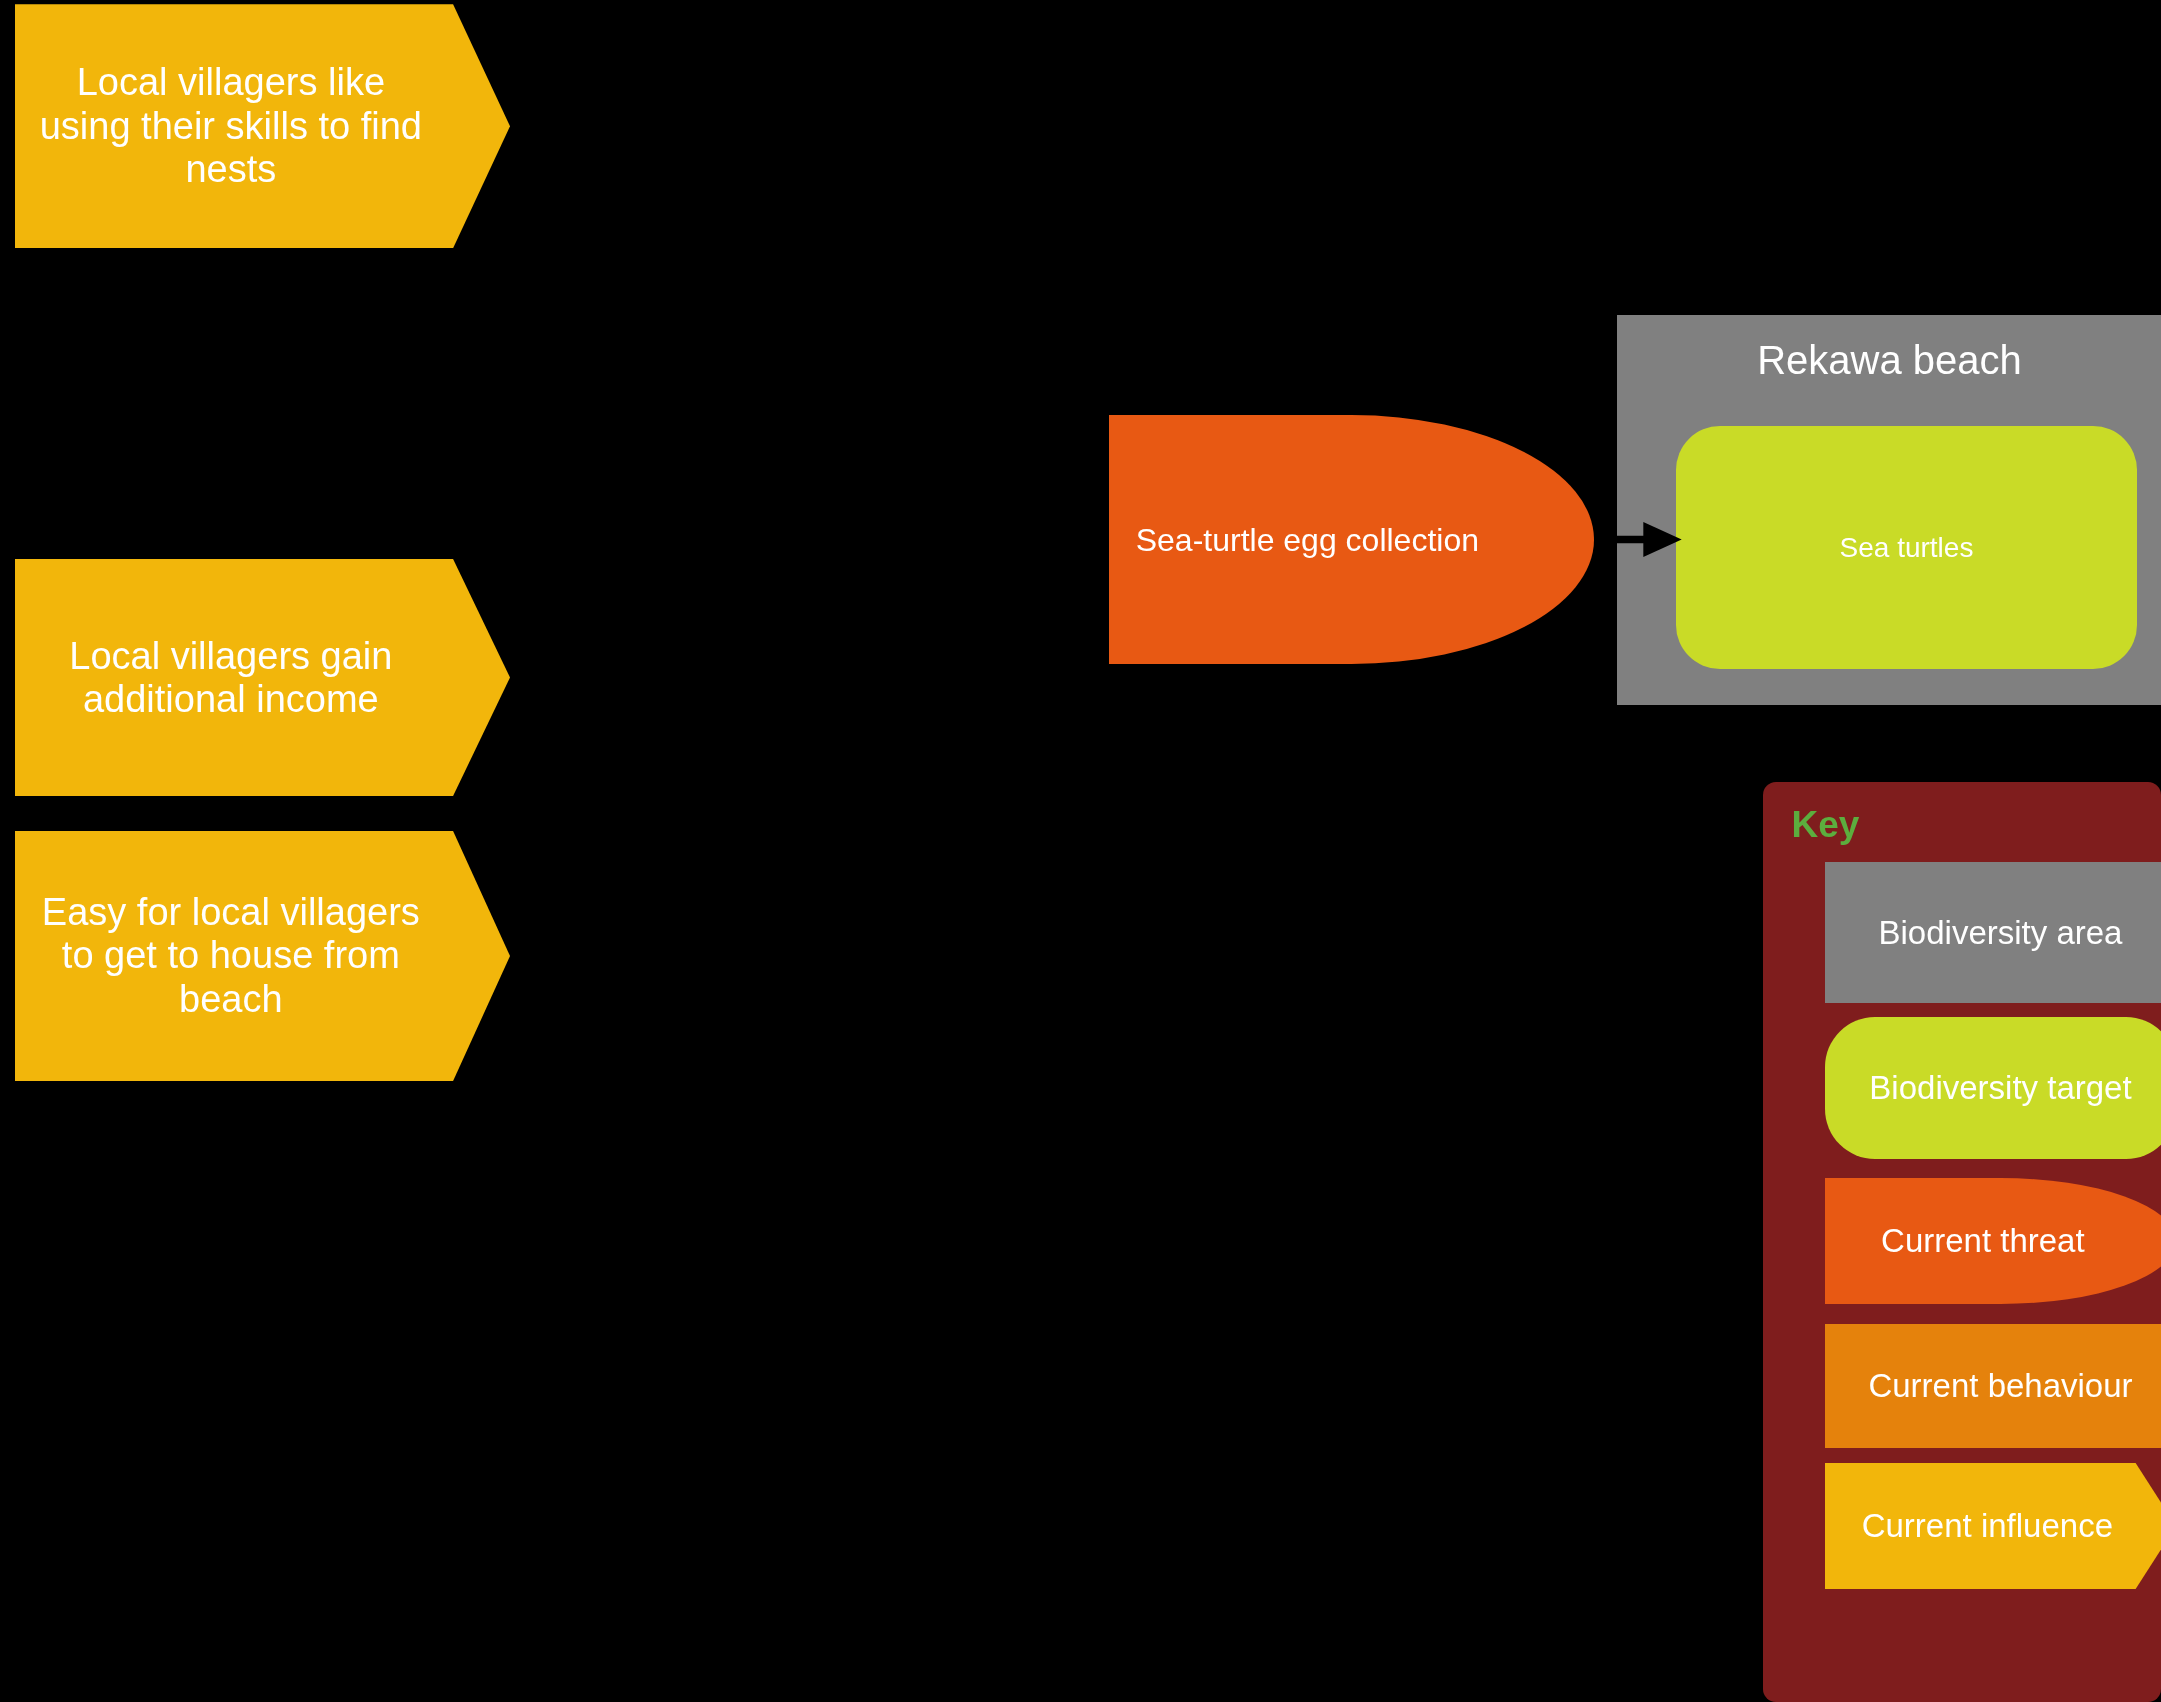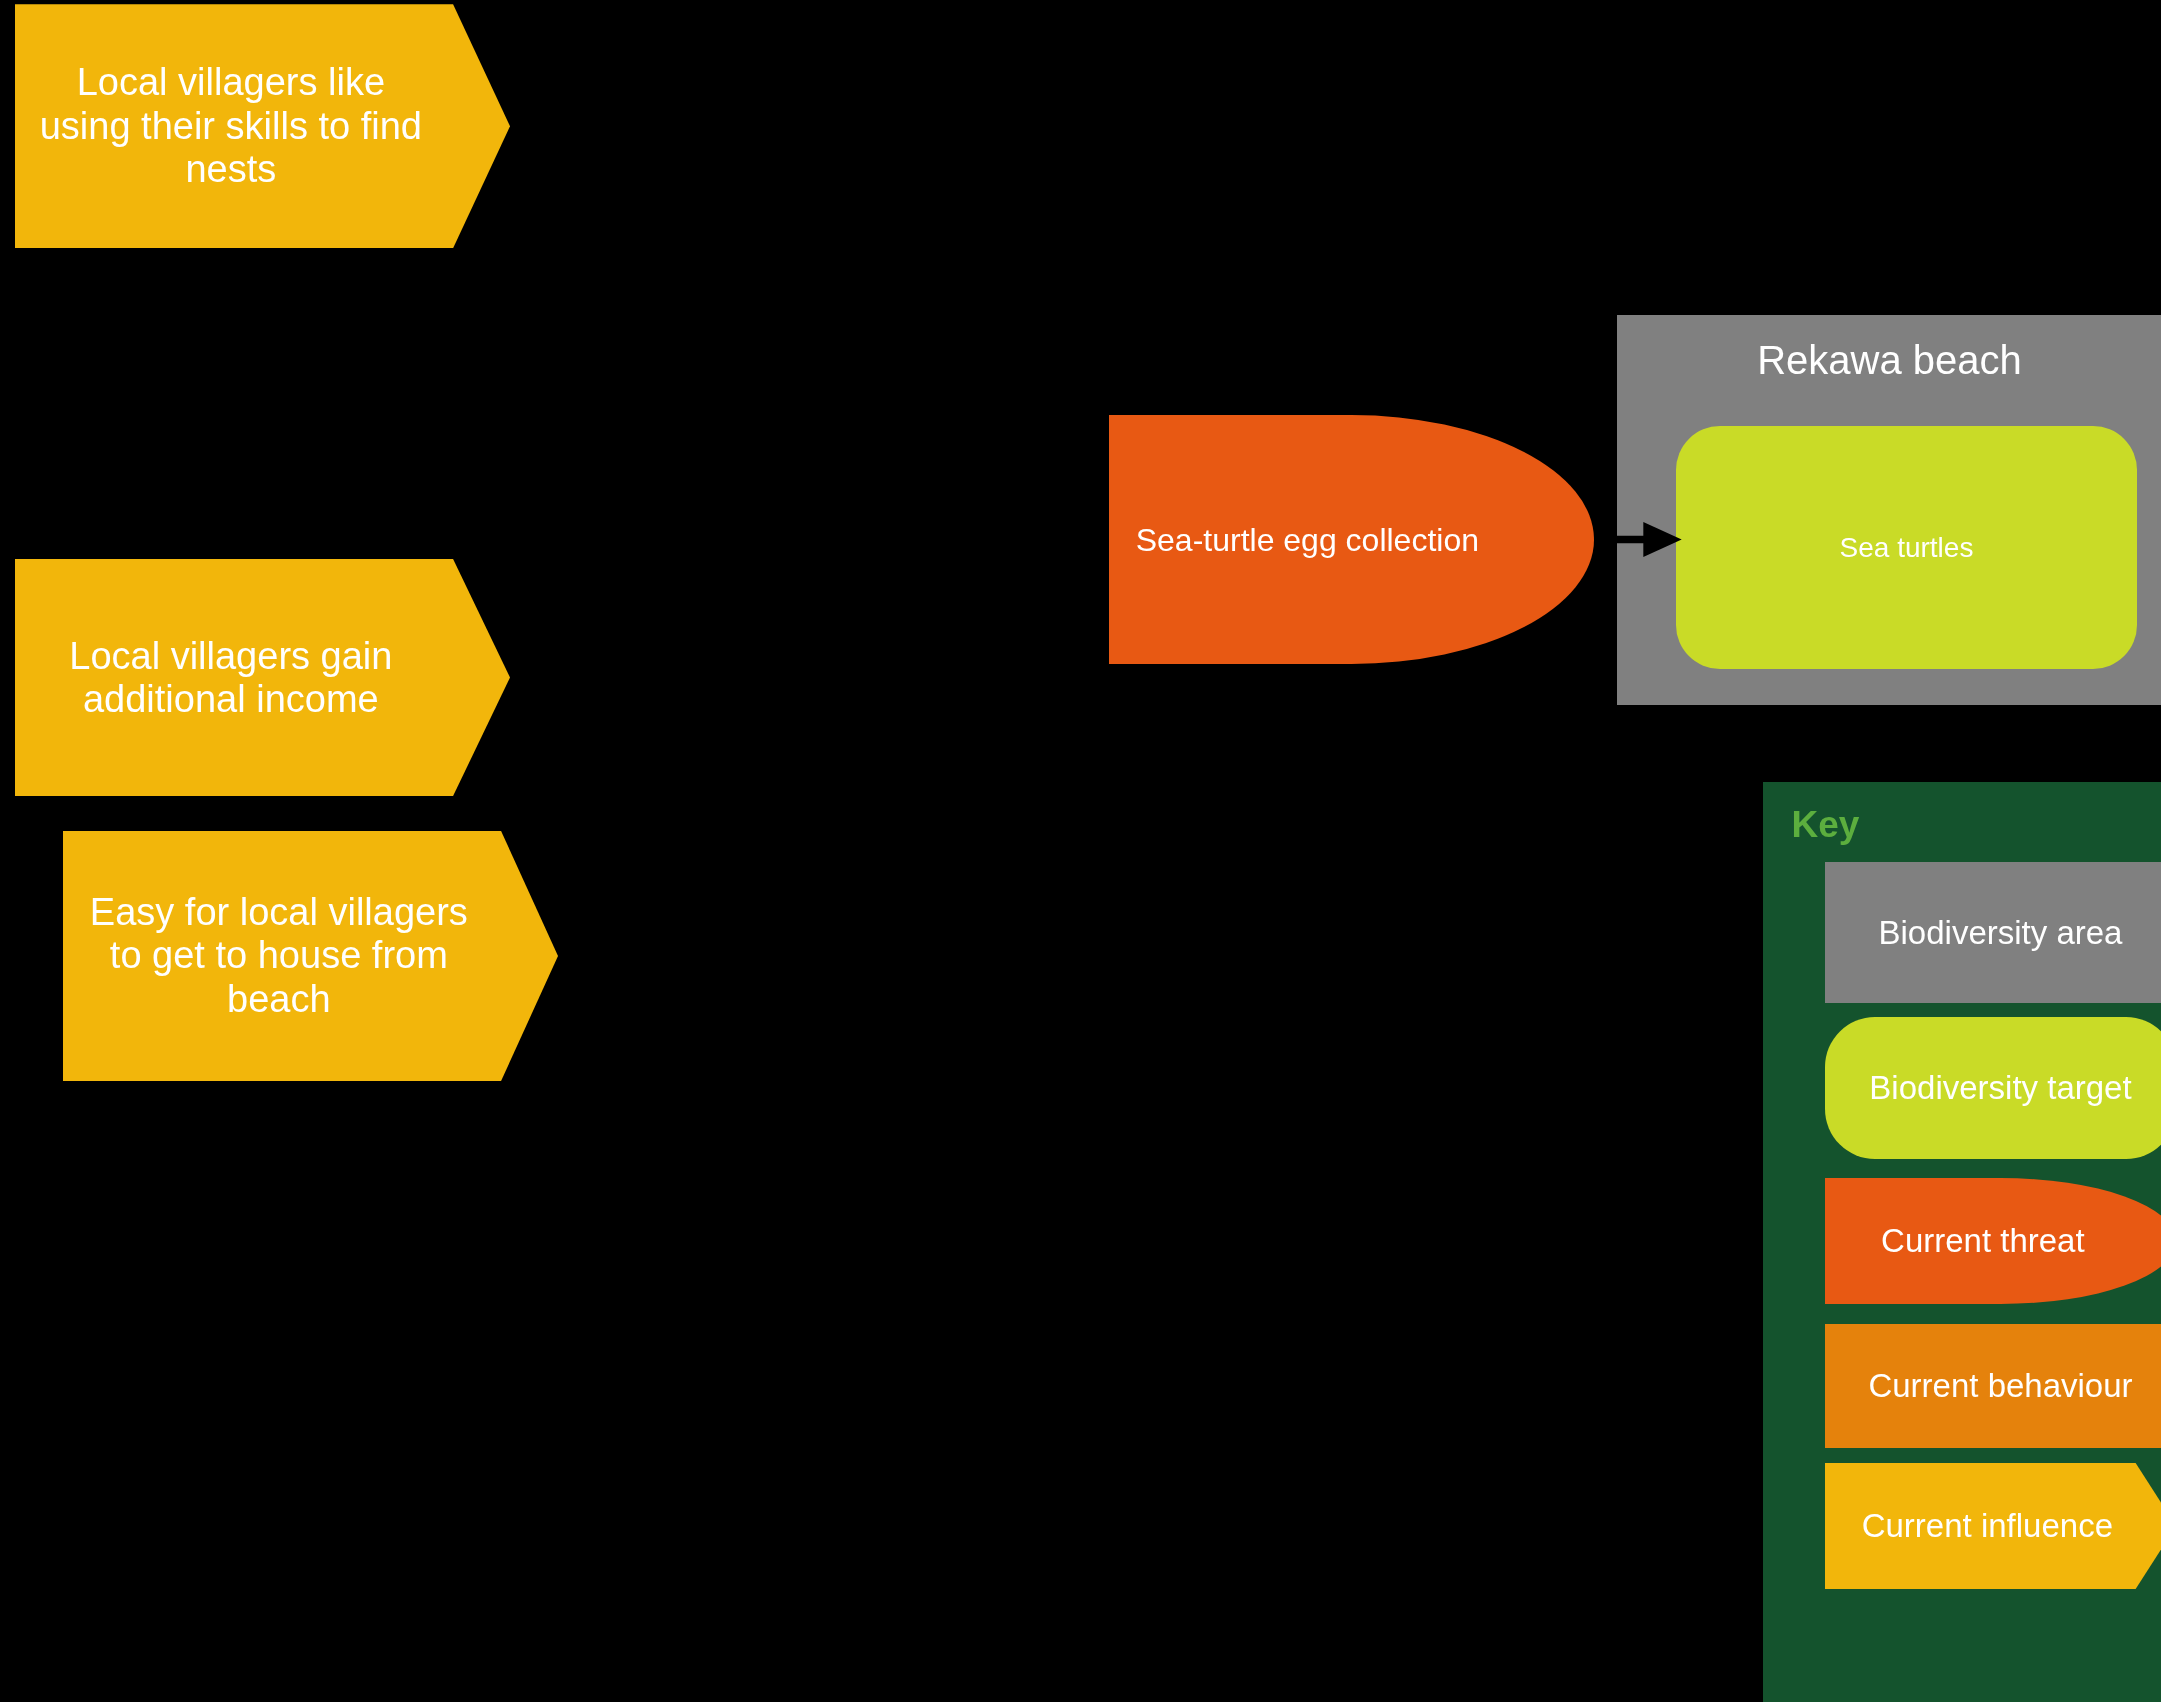--- a/index.html
+++ b/index.html
@@ -83,21 +83,22 @@
   .bio-target .shape-label { font-size: 28px; }
 
   
   .connector {
     position: absolute;
   }
 
   
   .key-panel {
     position: absolute;
-    background: #14532d;
+    background: #7f1d1d;
+    border-radius: 13px;
   }
   .key-title {
     position: absolute;
     font-weight: bold;
     font-size: 37px;
     color: #5CAE3E;
   }
   .key-item {
     position: absolute;
     margin-left: 32px;
@@ -117,21 +118,21 @@
 
   <div class="influence" style="left:15px; top:4.2px; width:495px; height:244px;">
     <div class="shape-label">Local villagers like using their skills to find nests</div>
   </div>
 
 
   <div class="influence" style="left:15px; top:559px; width:495px; height:237px;">
     <div class="shape-label">Local villagers gain additional income</div>
   </div>
 
-  <div class="influence" style="left:15px; top:831px; width:495px; height:250px;margin-left:48px;">
+  <div class="influence" style="left:15px; top:831px; width:495px; height:250px;">
     <div class="shape-label">Easy for local villagers to get to house from beach</div>
   </div>
 
 
   <div class="threat" style="left:1109px; top:415px; width:485px; height:249px;">
     <div class="shape-label">Sea-turtle egg collection</div>
   </div>
 
   <div class="bio-area" style="left:1617px; top:315px; width:545px; height:390px;">
     <div class="bio-area-title" style="top:23.4px;">Rekawa beach</div>

